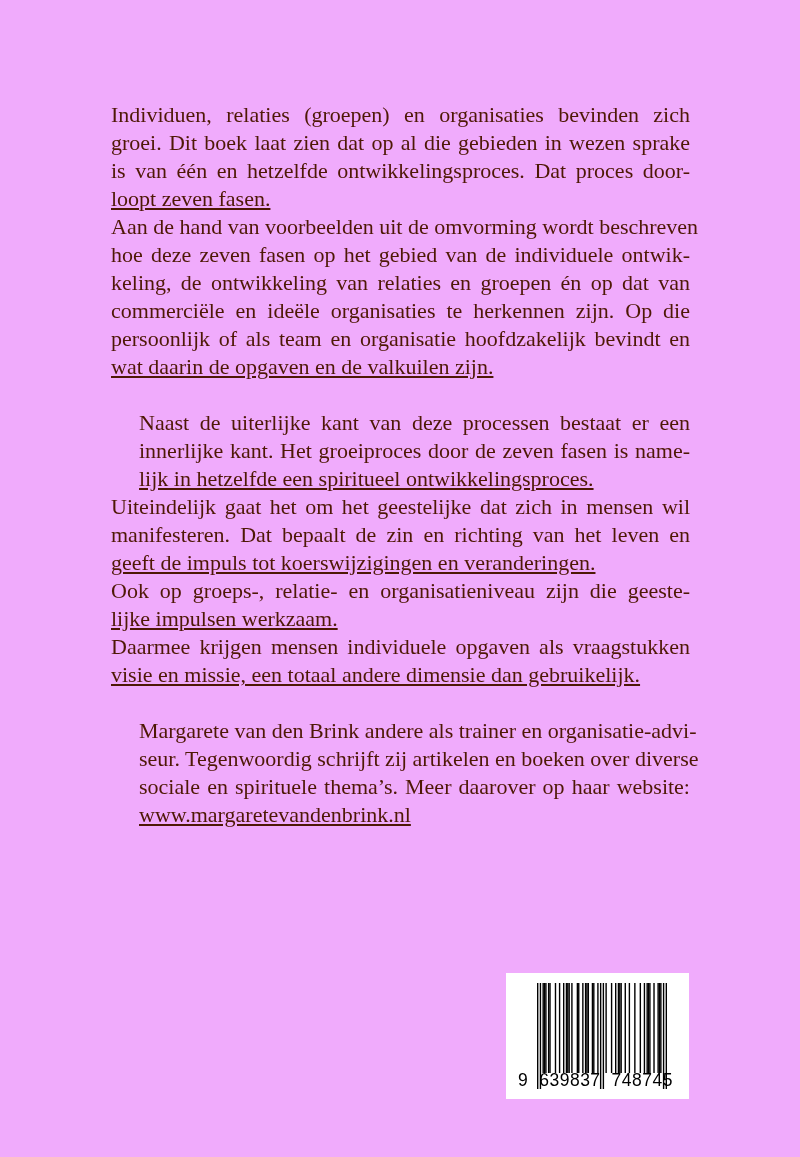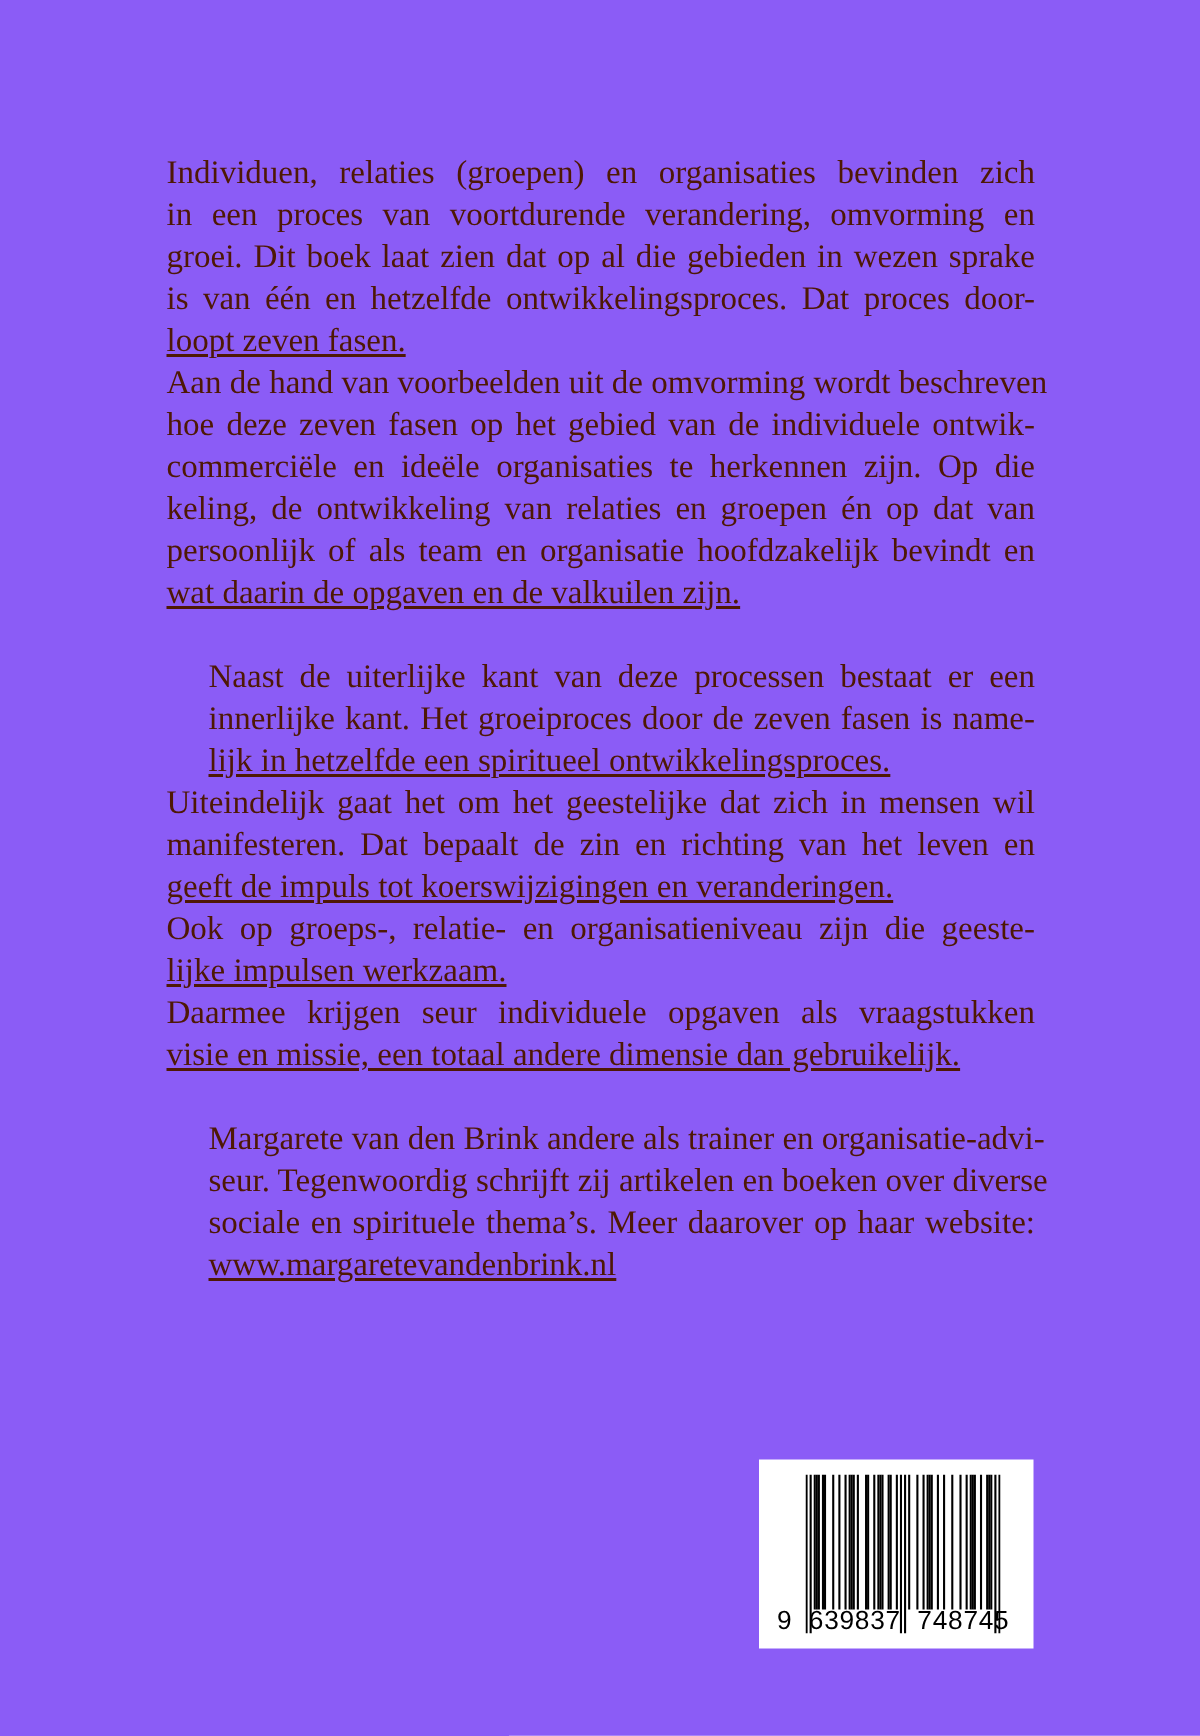--- a/index.html
+++ b/index.html
@@ -62,54 +62,53 @@
     align-items: flex-start;
     font-family: "Liberation Sans", sans-serif;
     font-size: 17.5px;
     letter-spacing: 0.5px;
     color: #000000;
   }
 </style>
 </head>
 <body>
 
-<div class="cover" style="background: #8b5cf6; color: rgb(78, 24, 5);">
+<div class="cover" style="background: #f0abfc; color: rgb(78, 24, 5);">
 
   <div class="text-block" id="text-block">
       <div class="para">
         <div class="line">Individuen, relaties (groepen) en organisaties bevinden zich</div>
-        <div class="line">in een proces van voortdurende verandering, omvorming en</div>
         <div class="line">groei. Dit boek laat zien dat op al die gebieden in wezen sprake</div>
         <div class="line">is van één en hetzelfde ontwikkelingsproces. Dat proces door-</div>
         <div class="line last">loopt zeven fasen.</div>
       </div>
       <div class="para">
         <div class="line">Aan de hand van voorbeelden uit de omvorming wordt beschreven</div>
         <div class="line">hoe deze zeven fasen op het gebied van de individuele ontwik-</div>
+        <div class="line">keling, de ontwikkeling van relaties en groepen én op dat van</div>
         <div class="line">commerciële en ideële organisaties te herkennen zijn. Op die</div>
-        <div class="line">keling, de ontwikkeling van relaties en groepen én op dat van</div>
         <div class="line">persoonlijk of als team en organisatie hoofdzakelijk bevindt en</div>
         <div class="line last">wat daarin de opgaven en de valkuilen zijn.</div>
       </div>
       <div class="para gap">
         <div class="line">Naast de uiterlijke kant van deze processen bestaat er een</div>
         <div class="line">innerlijke kant. Het groeiproces door de zeven fasen is name-</div>
         <div class="line last">lijk in hetzelfde een spiritueel ontwikkelingsproces.</div>
       </div>
       <div class="para">
         <div class="line">Uiteindelijk gaat het om het geestelijke dat zich in mensen wil</div>
         <div class="line">manifesteren. Dat bepaalt de zin en richting van het leven en</div>
         <div class="line last">geeft de impuls tot koerswijzigingen en veranderingen.</div>
       </div>
       <div class="para">
         <div class="line">Ook op groeps-, relatie- en organisatieniveau zijn die geeste-</div>
         <div class="line last">lijke impulsen werkzaam.</div>
       </div>
       <div class="para">
-        <div class="line">Daarmee krijgen seur individuele opgaven als vraagstukken</div>
+        <div class="line">Daarmee krijgen mensen individuele opgaven als vraagstukken</div>
         <div class="line last">visie en missie, een totaal andere dimensie dan gebruikelijk.</div>
       </div>
       <div class="para gap">
         <div class="line">Margarete van den Brink andere als trainer en organisatie-advi-</div>
         <div class="line">seur. Tegenwoordig schrijft zij artikelen en boeken over diverse</div>
         <div class="line">sociale en spirituele thema’s. Meer daarover op haar website:</div>
         <div class="line last">www.margaretevandenbrink.nl</div>
       </div>
     </div>
 

